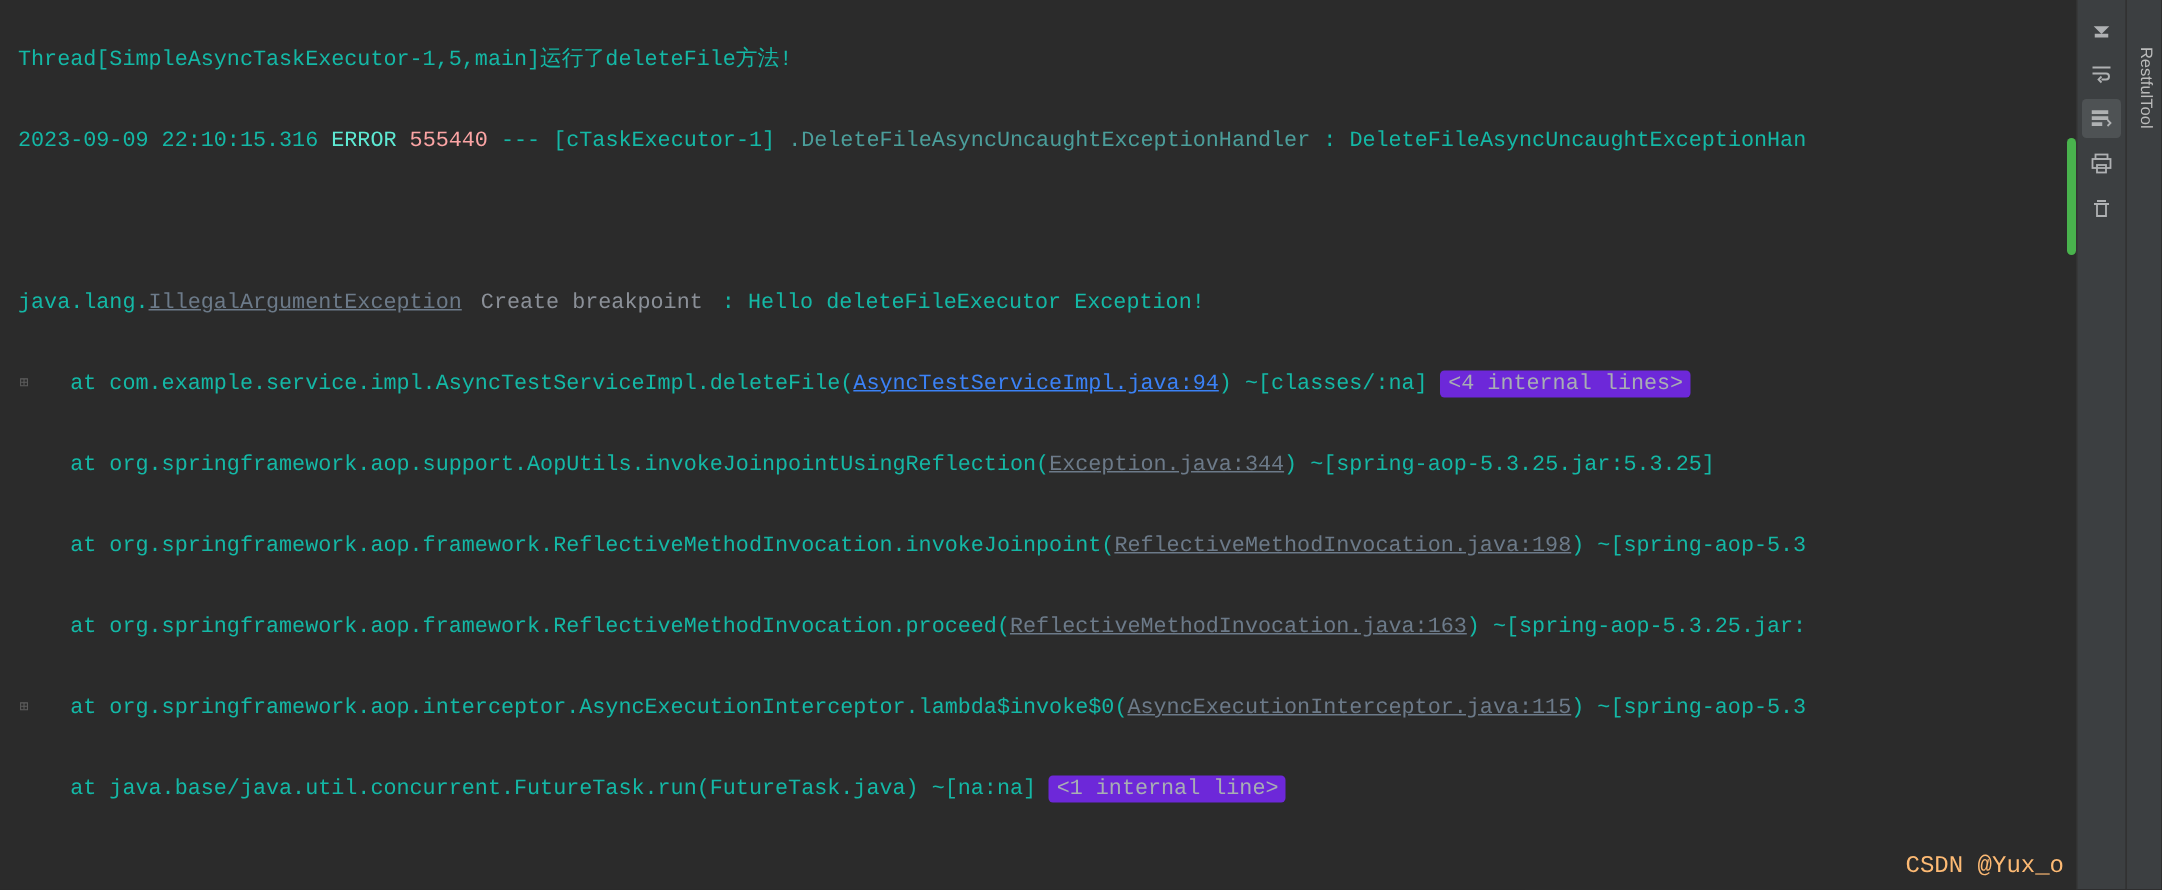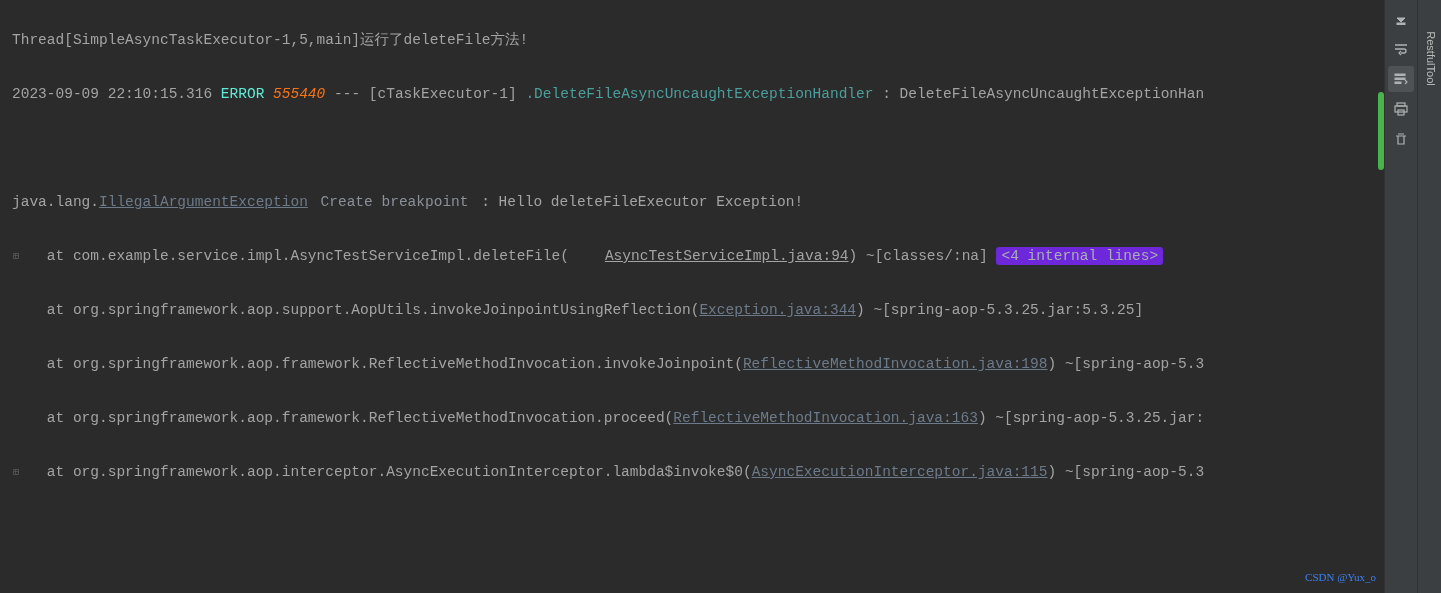--- a/index.html
+++ b/index.html
@@ -24,25 +24,25 @@
       top: 0;
       right: 63px;
       bottom: 0;
       overflow: hidden;
       padding-left: 12px;
       white-space: pre;
     }
     .line {
       white-space: pre;
     }
-    .text-default { color: #a3a3a3; text-align: center; }
+    .text-default { color: #14b8a6; text-align: center; }
     .text-error { color: #5eead4; }
-    .text-pid { color: #f97316; font-style: italic; }
+    .text-pid { color: #fca5a5; }
     .text-logger { color: #4b9e9b; }
-    .text-link { color: #a3a3a3; text-decoration: underline; cursor: pointer; margin-left: 36px; }
+    .text-link { color: #3b82f6; text-decoration: underline; cursor: pointer; }
     .text-link-muted { color: #6c7a89; text-decoration: underline; cursor: pointer; }
     .badge {
       background: #6d28d9;
       color: #a8aeb3;
       padding: 1px 5px;
       border-radius: 3px;
       cursor: pointer;
     }
     .badge-break {
       background: transparent;
@@ -125,38 +125,39 @@
       top: 92px;
       width: 6px;
       height: 78px;
       background: #49b34d;
       border-radius: 3px;
     }
     .watermark {
       position: absolute;
       right: 65px;
       bottom: 2px;
-      color: #3b82f6;
-      font-size: 11px;
-      font-family: Liberation Serif, serif;
+      color: #fdba74;
+      font-size: 16px;
+      font-family: Liberation Mono, monospace;
     }
   </style>
 </head>
 <body>
 
 <div class="console-area">
 <div class="line"><span class="text-default">Thread[SimpleAsyncTaskExecutor-1,5,main]运行了deleteFile方法!</span></div>
 <div class="line"><span class="text-default">2023-09-09 22:10:15.316 </span><span class="text-error">ERROR</span><span class="text-pid"> 555440</span><span class="text-default"> --- [cTaskExecutor-1] </span><span class="text-logger">.DeleteFileAsyncUncaughtExceptionHandler</span><span class="text-default"> : DeleteFileAsyncUncaughtExceptionHan</span></div>
 <div class="line">&nbsp;</div>
 <div class="line"><span class="text-default">java.lang.</span><span class="text-link-muted">IllegalArgumentException</span> <span class="badge-break">Create breakpoint</span><span class="text-default"> : Hello deleteFileExecutor Exception!</span></div>
 <div class="line" style="position:relative"><span class="fold-marker">⊞</span><span class="text-default">    at com.example.service.impl.AsyncTestServiceImpl.deleteFile(</span><span class="text-link">AsyncTestServiceImpl.java:94</span><span class="text-default">) ~[classes/:na] </span><span class="badge">&lt;4 internal lines&gt;</span></div>
 <div class="line"><span class="text-default">    at org.springframework.aop.support.AopUtils.invokeJoinpointUsingReflection(</span><span class="text-link-muted">Exception.java:344</span><span class="text-default">) ~[spring-aop-5.3.25.jar:5.3.25]</span></div>
 <div class="line"><span class="text-default">    at org.springframework.aop.framework.ReflectiveMethodInvocation.invokeJoinpoint(</span><span class="text-link-muted">ReflectiveMethodInvocation.java:198</span><span class="text-default">) ~[spring-aop-5.3</span></div>
 <div class="line"><span class="text-default">    at org.springframework.aop.framework.ReflectiveMethodInvocation.proceed(</span><span class="text-link-muted">ReflectiveMethodInvocation.java:163</span><span class="text-default">) ~[spring-aop-5.3.25.jar:</span></div>
 <div class="line" style="position:relative"><span class="fold-marker">⊞</span><span class="text-default">    at org.springframework.aop.interceptor.AsyncExecutionInterceptor.lambda$invoke$0(</span><span class="text-link-muted">AsyncExecutionInterceptor.java:115</span><span class="text-default">) ~[spring-aop-5.3</span></div>
+<div class="line"><span class="text-default">    at java.base/java.util.concurrent.FutureTask.run(FutureTask.java) ~[na:na] </span><span class="badge">&lt;1 internal line&gt;</span></div>
 <div class="line">&nbsp;</div>
 
 
 
 
 
 
 
 
 

